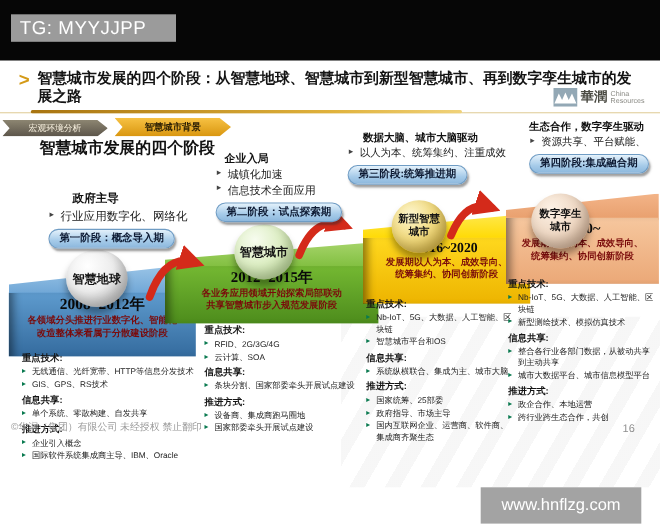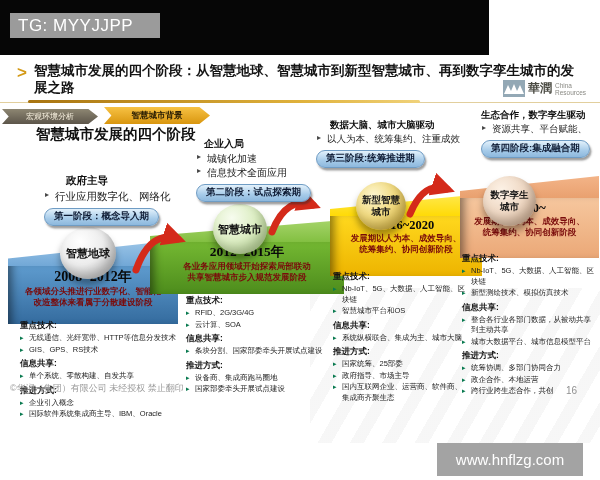--- a/index.html
+++ b/index.html
@@ -1,20 +1,20 @@
 <!DOCTYPE html>
 <html><head>
 <meta charset="utf-8">
 <style>
   html,body{margin:0;padding:0;background:#fff;}
   .canvas{position:relative;width:600px;height:480px;overflow:hidden;background:#ffffff;
           font-family:"Liberation Sans","DejaVu Sans",sans-serif;}
 
   
-  .topbar{position:absolute;left:0;top:0;width:489px;height:55px;background:#060606;z-index:60;}
+  .topbar{position:absolute;left:0;top:0;width:600px;height:55px;background:#060606;z-index:60;}
   .tg-box{position:absolute;left:10px;top:13px;width:142px;height:25px;background:#9b9b9b;
           color:#fff;font-size:17px;line-height:25px;padding-left:8px;letter-spacing:.5px;}
 
   
   .title-chevron{position:absolute;left:17px;top:63px;color:#d49a17;font-weight:bold;font-size:17px;z-index:30;}
   .slide-title{position:absolute;left:34px;top:62px;width:542px;font-size:13.5px;font-weight:bold;
                color:#141414;line-height:17px;z-index:30;}
   .rule-thin{position:absolute;left:0;top:102px;width:600px;height:1px;background:#e2cf9d;z-index:5;}
   .rule-gold{position:absolute;left:28px;top:100px;width:392px;height:3px;border-radius:2px;
              background:linear-gradient(90deg,#a87410,#e0b23c 70%,#f0d27a);z-index:6;}
@@ -264,21 +264,20 @@
     <div class="det-i">国内互联网企业、运营商、软件商、集成商齐聚生态</div>
   </div>
   <div class="details c4">
     <div class="det-h">重点技术:</div>
     <div class="det-i">Nb-IoT、5G、大数据、人工智能、区块链</div>
     <div class="det-i">新型测绘技术、模拟仿真技术</div>
     <div class="det-h">信息共享:</div>
     <div class="det-i">整合各行业各部门数据，从被动共享到主动共享</div>
     <div class="det-i">城市大数据平台、城市信息模型平台</div>
     <div class="det-h">推进方式:</div>
-    <div class="det-i">统筹协调、多部门协同合力</div>
     <div class="det-i">政企合作、本地运营</div>
     <div class="det-i">跨行业跨生态合作，共创</div>
   </div>
 
   <div class="copyright">©华润（集团）有限公司 未经授权 禁止翻印</div>
   <div class="page-num">16</div>
   <div class="site-box">www.hnflzg.com</div>
 
 </div>
 

